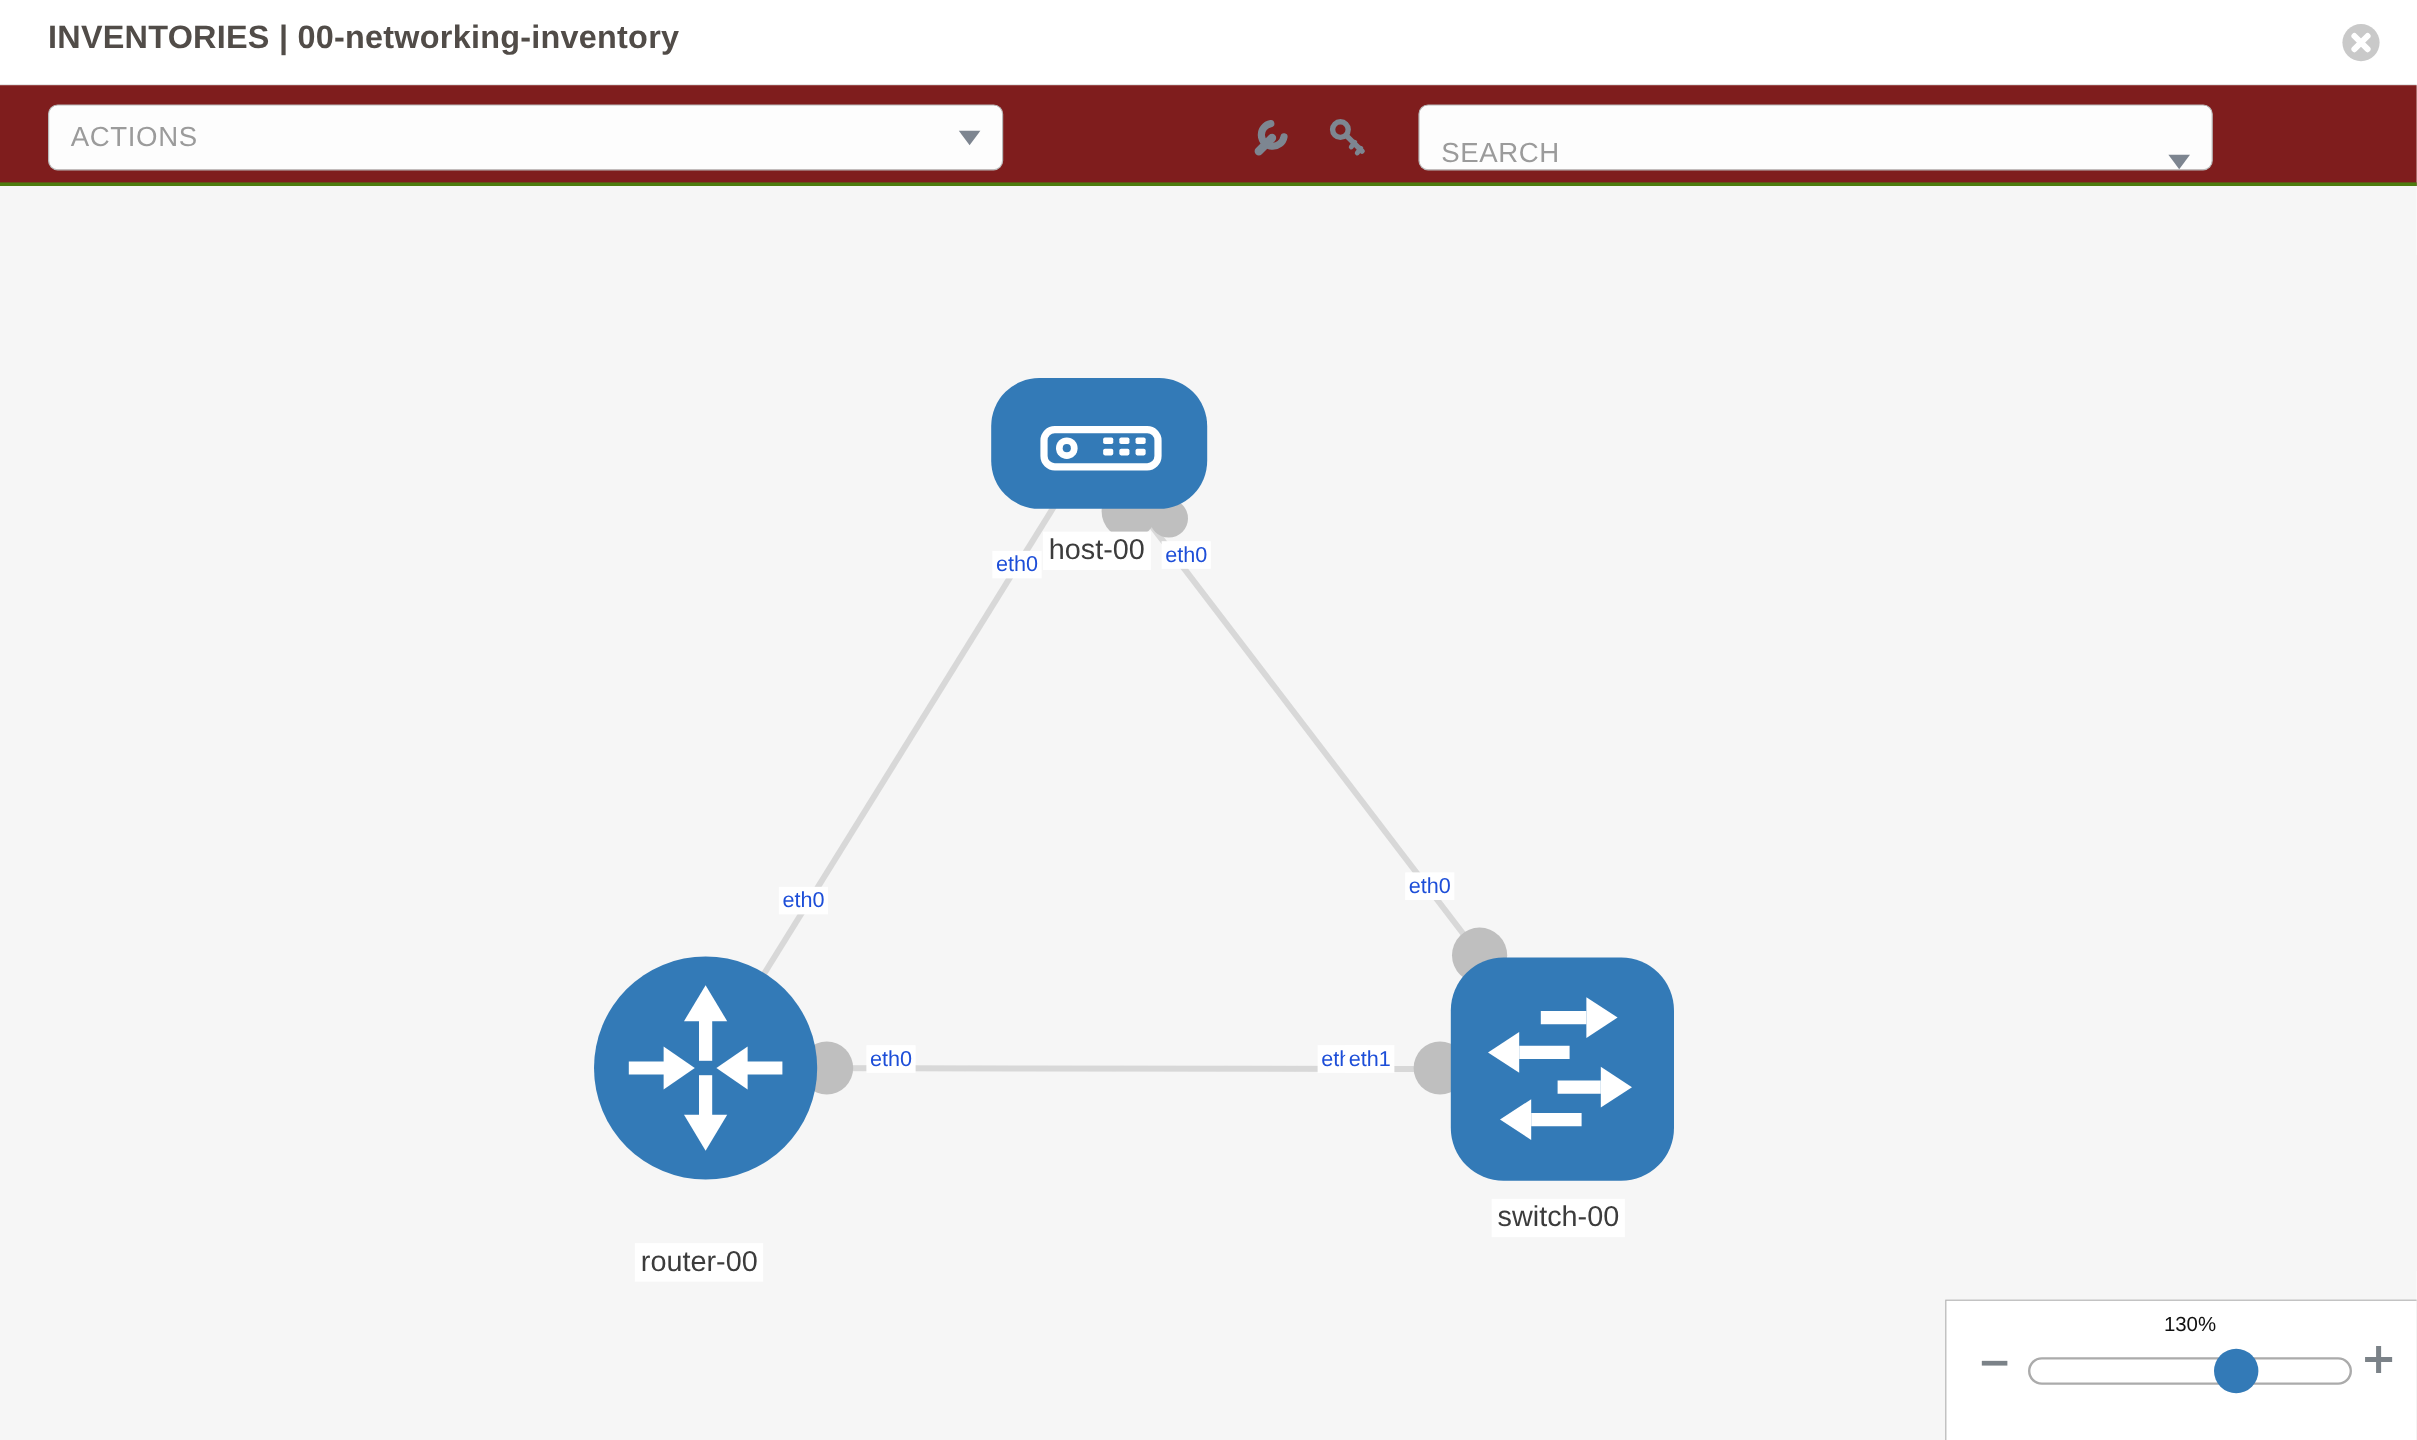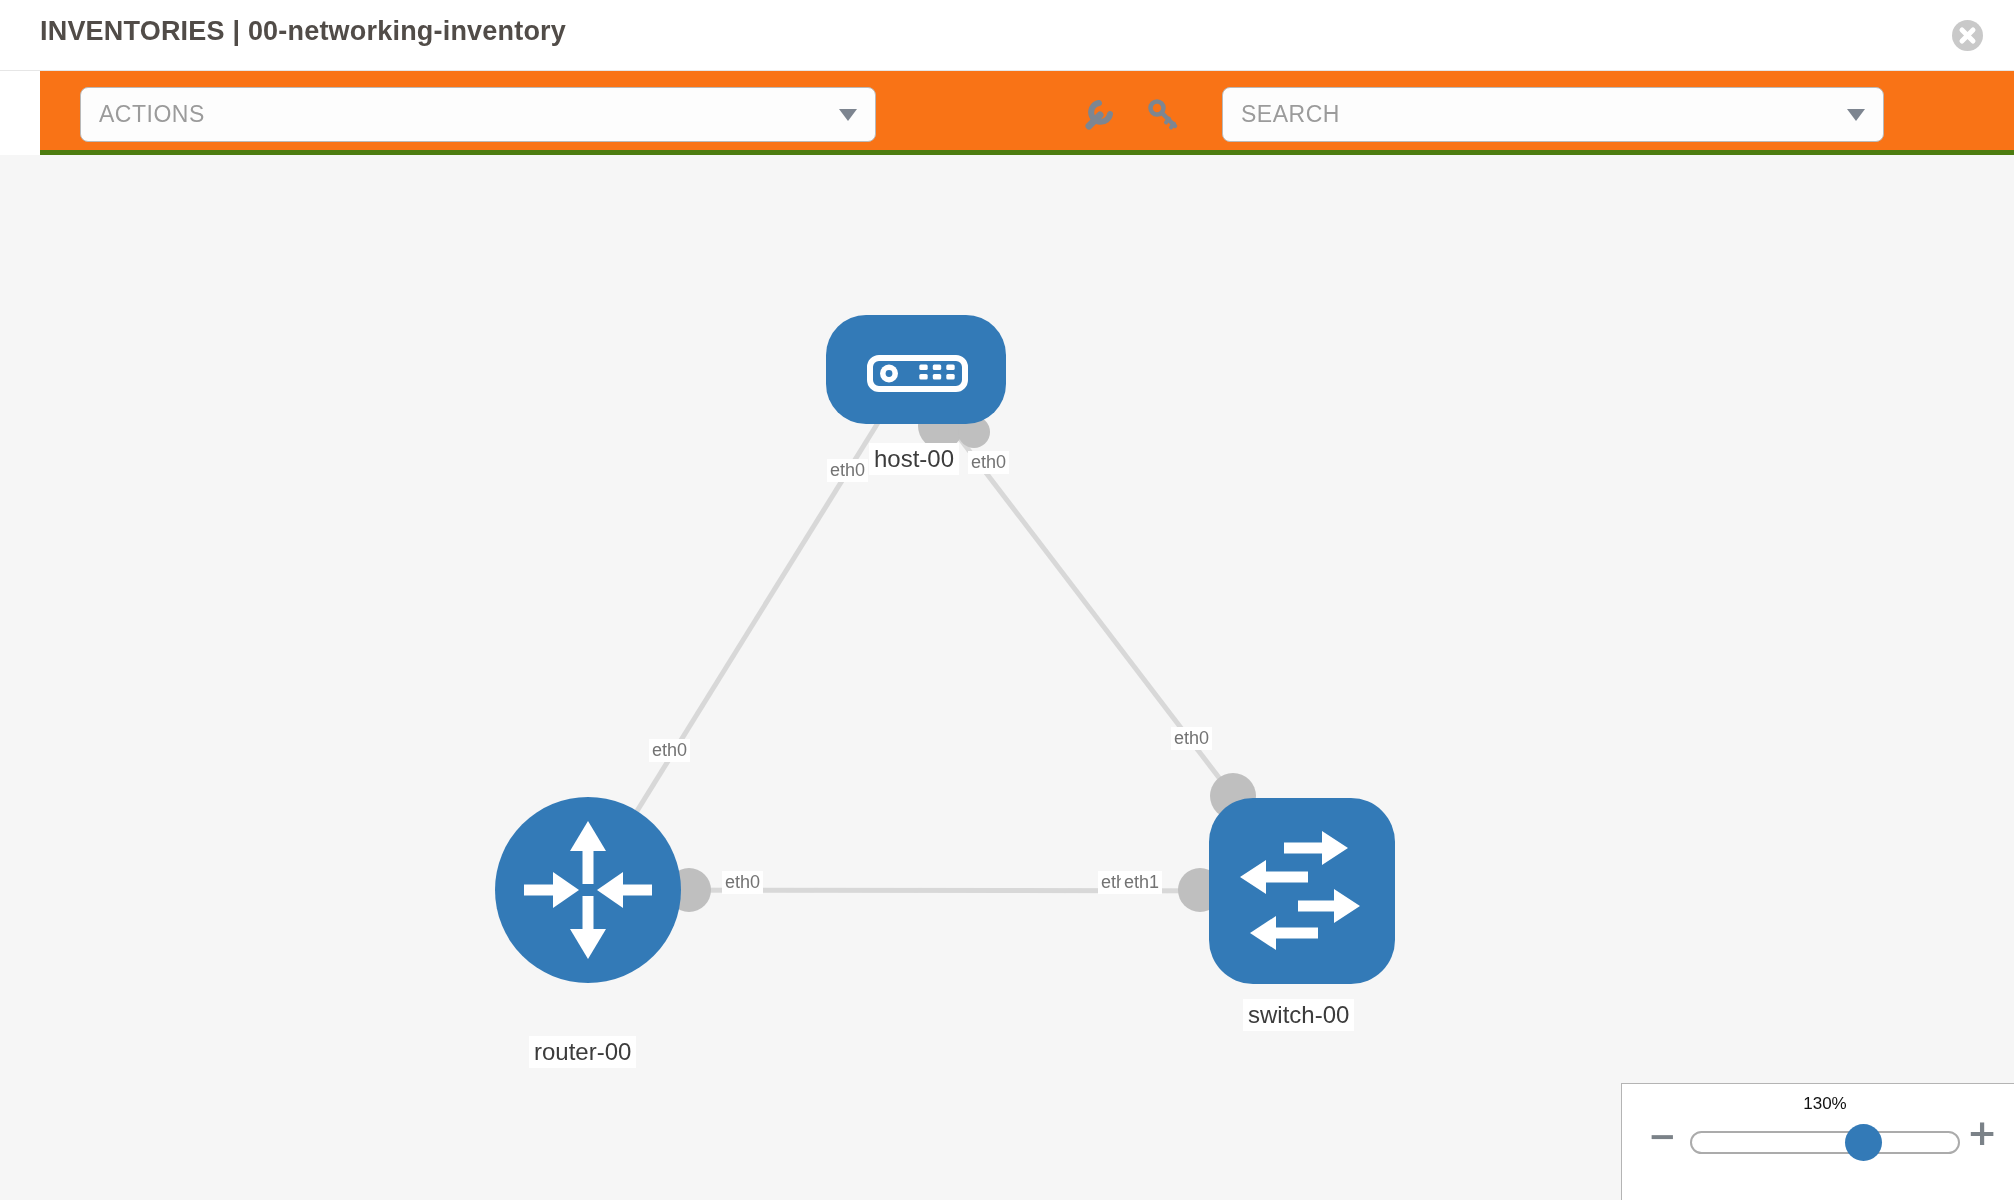--- a/index.html
+++ b/index.html
@@ -9,39 +9,39 @@
   .app { position:relative; width:2014px; height:1200px;text-decoration:underline; }
 
   
   .header { position:relative; height:71px; background:#ffffff; border-bottom:1px solid #e6e6e6; }
   .header-title { position:absolute; left:40px; top:16px; font-size:27px; font-weight:bold; color:#514c48; letter-spacing:.2px; }
   .close-btn { position:absolute; right:31px; top:20px; width:31px; height:31px; border-radius:50%;
     background:#c9c9c9; cursor:pointer; }
   .close-btn svg { position:absolute; left:0; top:0; }
 
   
-  .toolbar { position:relative; height:84px; background:#f97316; border-bottom:5px solid #4d7c0f;margin-left:40px; }
+  .toolbar { position:relative; height:84px; background:#7f1d1d; border-bottom:3px solid #4d7c0f; }
   .select-box { position:absolute; top:16px; height:55px; background:#fdfdfd; border:1px solid #b9b9b9;
     border-radius:8px; display:flex; align-items:center; padding:0 18px; cursor:pointer; }
   .select-box .placeholder { font-size:23px; color:#9b9b9b; letter-spacing:.5px; flex:1; }
   .caret { width:0; height:0; border-left:9px solid transparent; border-right:9px solid transparent;
     border-top:12px solid #7d8590; margin-left:12px; }
   .actions-box { left:40px; width:796px; }
-  .search-box { left:1182px; width:662px; }
+  .search-box { left:1182px; width:662px;align-items:flex-end; }
   .tool-icons { position:absolute; top:16px; left:1040px; width:130px; height:55px;
     display:flex; align-items:center; gap:30px; }
   .tool-icon { width:36px; height:36px; cursor:pointer; }
 
   
   .canvas { position:relative; width:2014px; height:1045px; background:#f6f6f6; overflow:hidden; }
   .topo-svg { position:absolute; left:0; top:0; }
 
   .node-label { position:absolute; background:#ffffff; color:#3c3c3c; font-size:24px;
     padding:2px 5px; line-height:1.15; white-space:nowrap; }
-  .iface-label { position:absolute; background:#ffffff; color:#737373; font-size:18px;
+  .iface-label { position:absolute; background:#ffffff; color:#1d4ed8; font-size:18px;
     padding:1px 3px; line-height:1.15; white-space:nowrap; }
 
   
   .zoom-widget { position:absolute; left:1621px; top:928px; width:394px; height:118px;
     background:#ffffff; border:1px solid #b4b4b4; }
   .zoom-level { position:absolute; left:123px; top:10px; width:160px; text-align:center;
     font-size:17px; color:#111; }
   .zoom-minus, .zoom-plus { position:absolute; color:#7b8288; font-weight:bold; cursor:pointer;
     font-family:"DejaVu Sans",sans-serif; }
   .zoom-minus { left:26px; top:32px; font-size:34px; }

